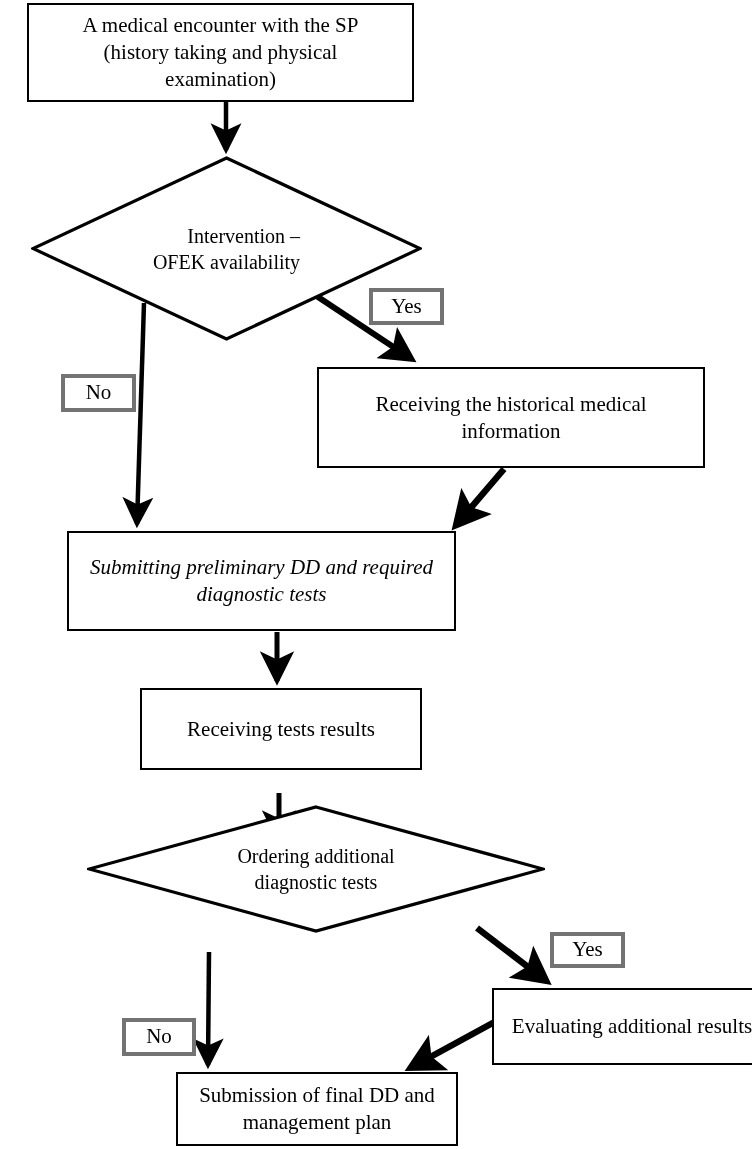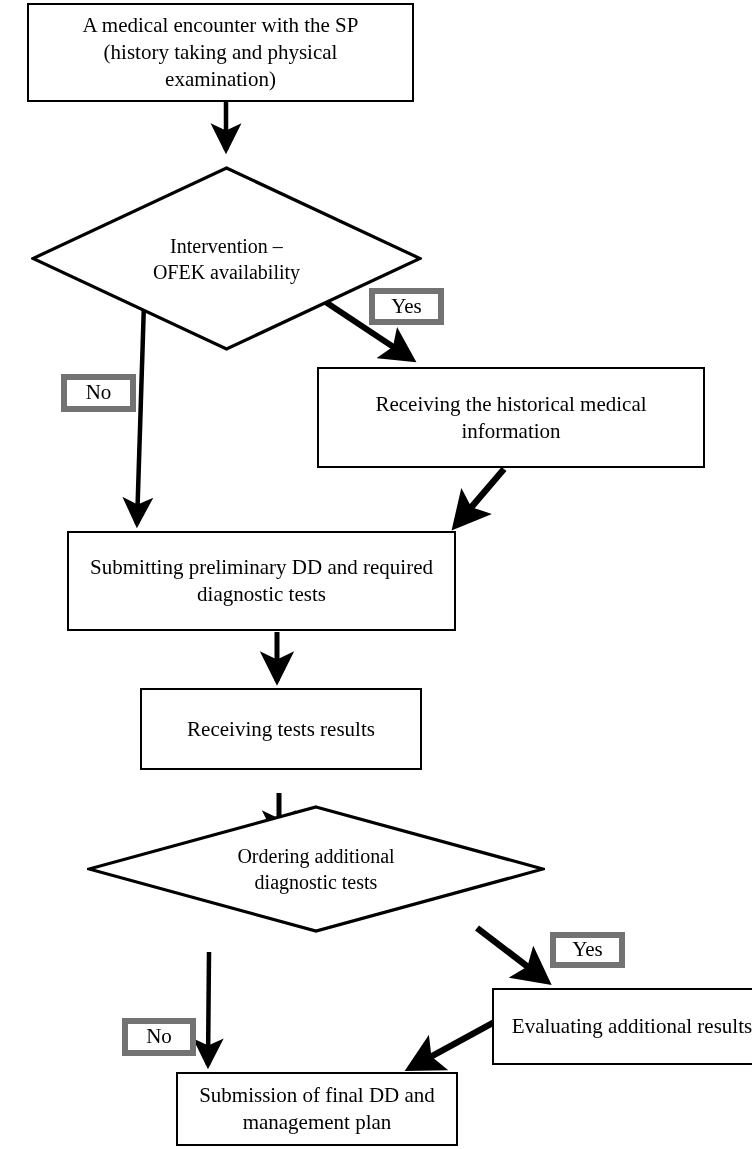--- a/index.html
+++ b/index.html
@@ -39,21 +39,21 @@
     border: 2px solid #000000;
     background: #ffffff;
     line-height: 1.28;
   }
   .process-box .node-text {
     display: block;
     padding: 0 8px;
     white-space: pre-line;
   }
   .label-box {
-    border: 6px solid #737373;
+    border: 4px solid #737373;
     background: #ffffff;
     line-height: 1.1;
   }
   .decision {
     background: transparent;
     border: none;
   }
   .decision .diamond-shape {
     position: absolute;
     left: 0;
@@ -122,42 +122,42 @@
       <line x1="476" y1="1019" x2="388" y2="1067" stroke="#000000" stroke-width="6.5" marker-end="url(#arrow-thick)"></line>
     </g>
   </svg>
 
   <div class="node process-box fs-21" style="left:3px; top:3px; width:387px; height:99px;">
     <span class="node-text">A medical encounter with the SP
 (history taking and physical
 examination)</span>
   </div>
 
-  <div class="node decision fs-20" style="left:7px; top:166px; width:391px; height:185px;">
+  <div class="node decision fs-20" style="left:7px; top:156px; width:391px; height:185px;text-align:right;">
     <svg class="diamond-shape" viewBox="0 0 391 185" preserveAspectRatio="none">
       <polygon points="195.5,2 389,92.5 195.5,183 2,92.5" fill="#ffffff" stroke="#000000" stroke-width="3.2" vector-effect="non-scaling-stroke"></polygon>
     </svg>
     <span class="node-text">Intervention –
 OFEK availability</span>
   </div>
 
   <div class="node label-box fs-21" style="left:345px; top:288px; width:75px; height:37px;">
     <span>Yes</span>
   </div>
 
   <div class="node label-box fs-21" style="left:37px; top:374px; width:75px; height:38px;">
     <span>No</span>
   </div>
 
   <div class="node process-box fs-21" style="left:293px; top:367px; width:388px; height:101px;">
     <span class="node-text">Receiving the historical medical
 information</span>
   </div>
 
-  <div class="node process-box fs-21" style="left:43px; top:531px; width:389px; height:100px;">
+  <div class="node process-box fs-21" style="left:43px; top:531px; width:389px; height:100px;font-style:italic;">
     <span class="node-text">Submitting preliminary DD and required
 diagnostic tests</span>
   </div>
 
   <div class="node process-box fs-21" style="left:116px; top:688px; width:282px; height:82px;">
     <span class="node-text">Receiving tests results</span>
   </div>
 
   <div class="node decision fs-20" style="left:63px; top:805px; width:458px; height:128px;">
     <svg class="diamond-shape" viewBox="0 0 458 128" preserveAspectRatio="none">

